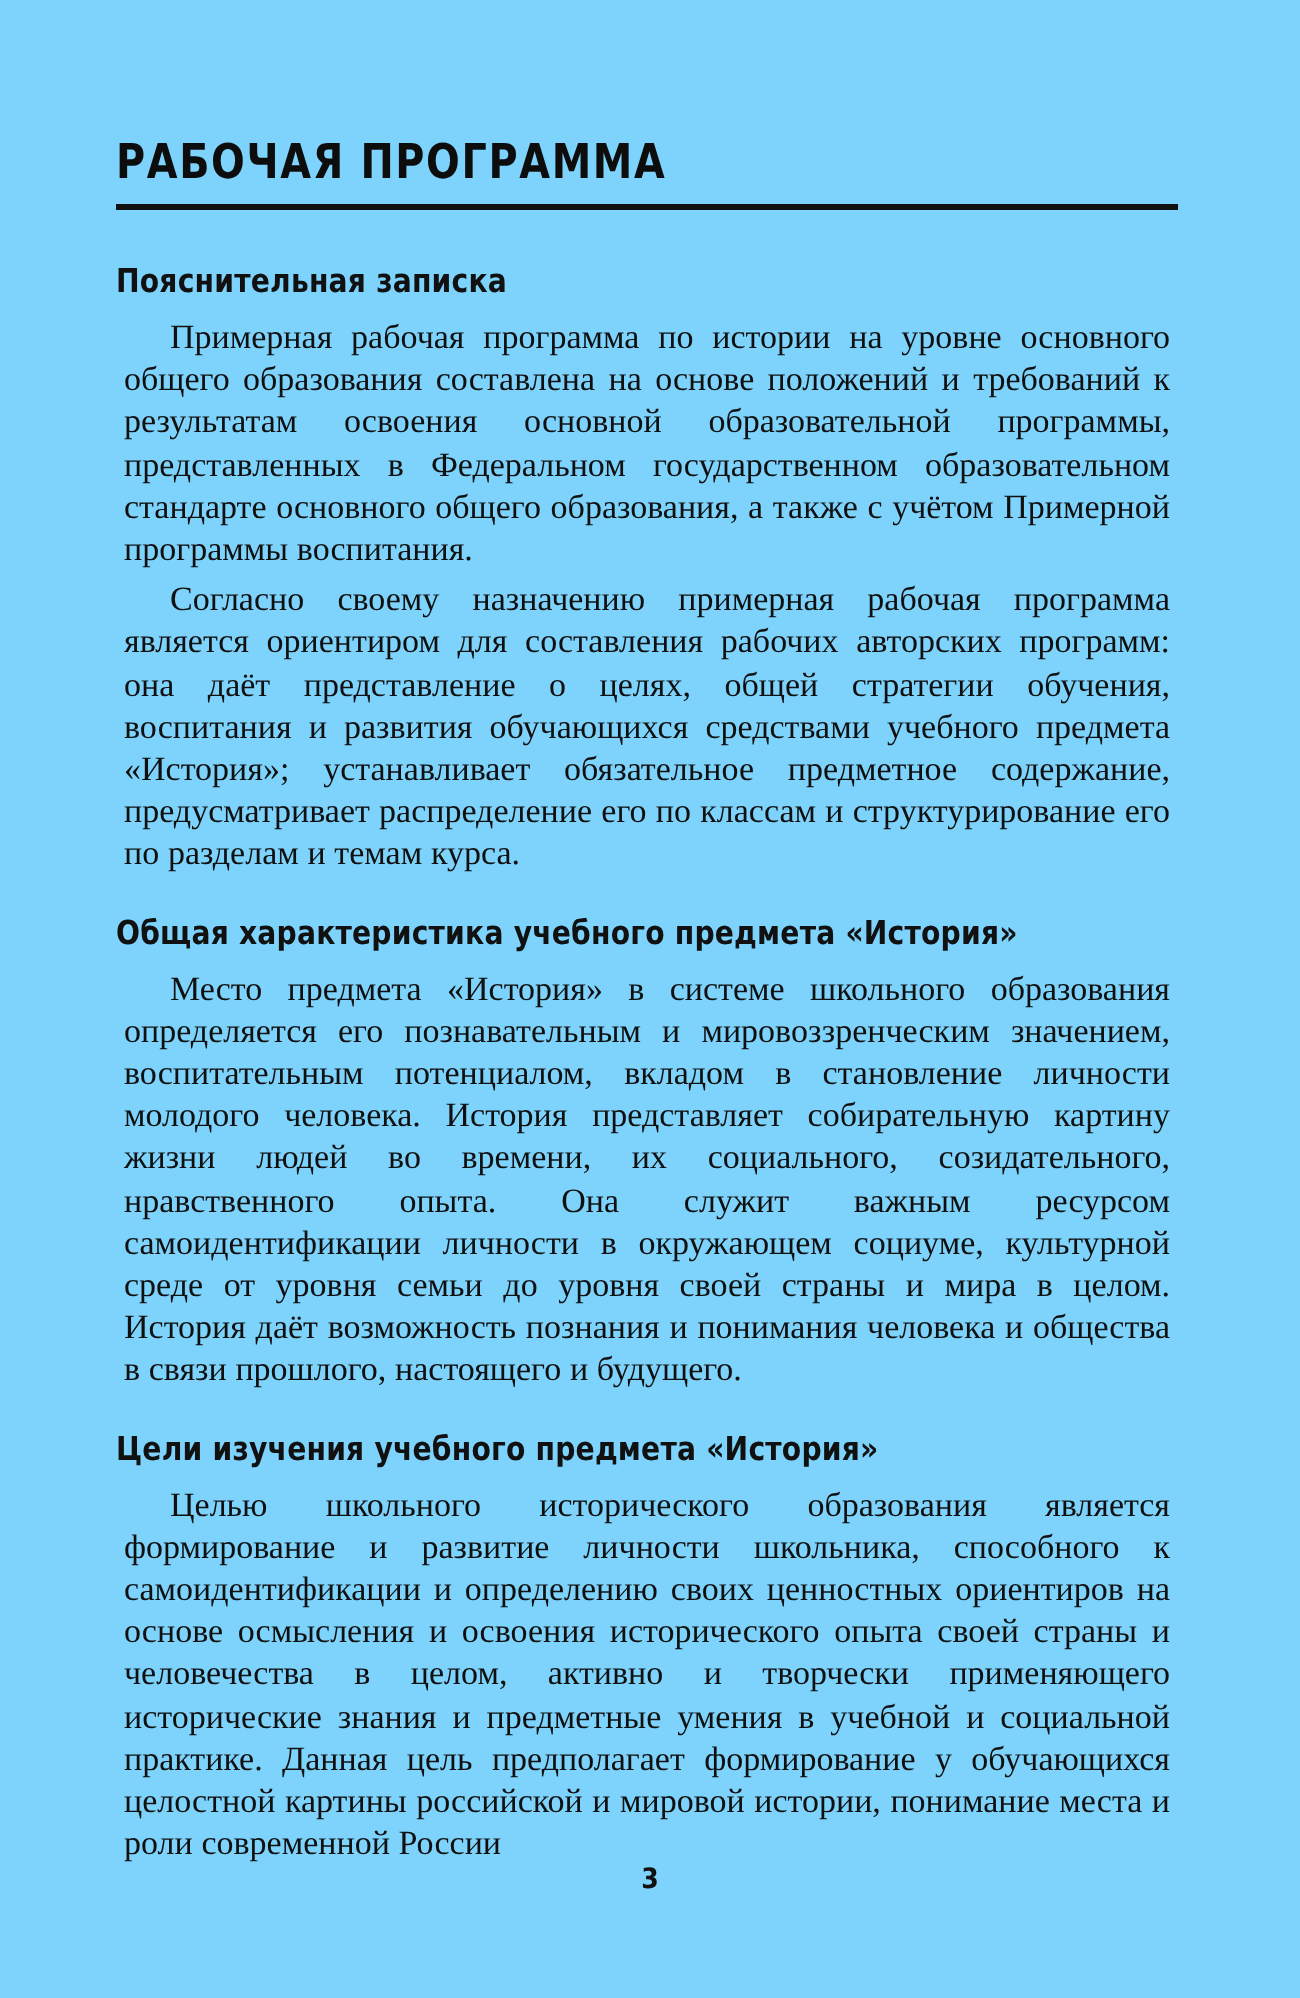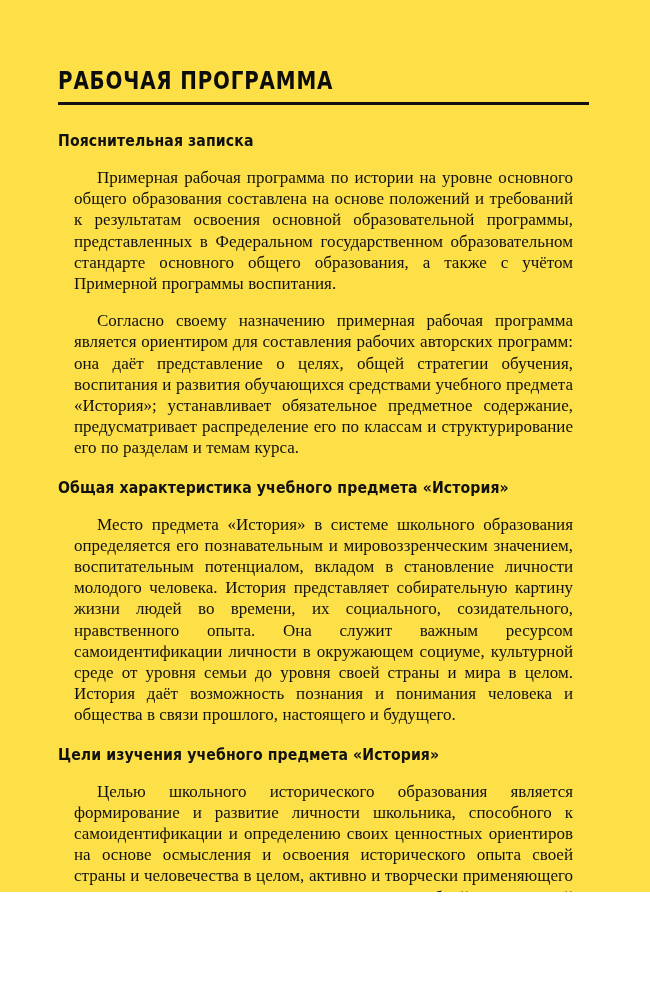--- a/index.html
+++ b/index.html
@@ -5,23 +5,23 @@
 <style>
   html, body {
     margin: 0;
     padding: 0;
     background: #ffffff;
   }
 
   .page {
     position: relative;
     width: 650px;
-    height: 892px;
+    height: 999px;
     margin: 0;
-    background: #fde047;
+    background: #7dd3fc;
     overflow: hidden;
     box-sizing: border-box;
   }
 
   .content {
     position: absolute;
     left: 58px;
     top: 68px;
     width: 531px;
   }
@@ -66,21 +66,21 @@
     margin-top: 19px;
   }
 
   p.body-par {
     font-family: "Liberation Serif", "DejaVu Serif", serif;
     font-size: 17px;
     line-height: 21.2px;
     color: #101010;
     text-align: justify;
     text-justify: inter-word;
-    margin: 16px;
+    margin: 4px;
     padding: 0;
     text-indent: 23px;
     hyphens: manual;
     -webkit-hyphens: manual;
     word-spacing: 0.1px;
   }
 
   p.body-par + p.body-par {
     margin-top: 0;
     font-family: Liberation Serif, serif;

